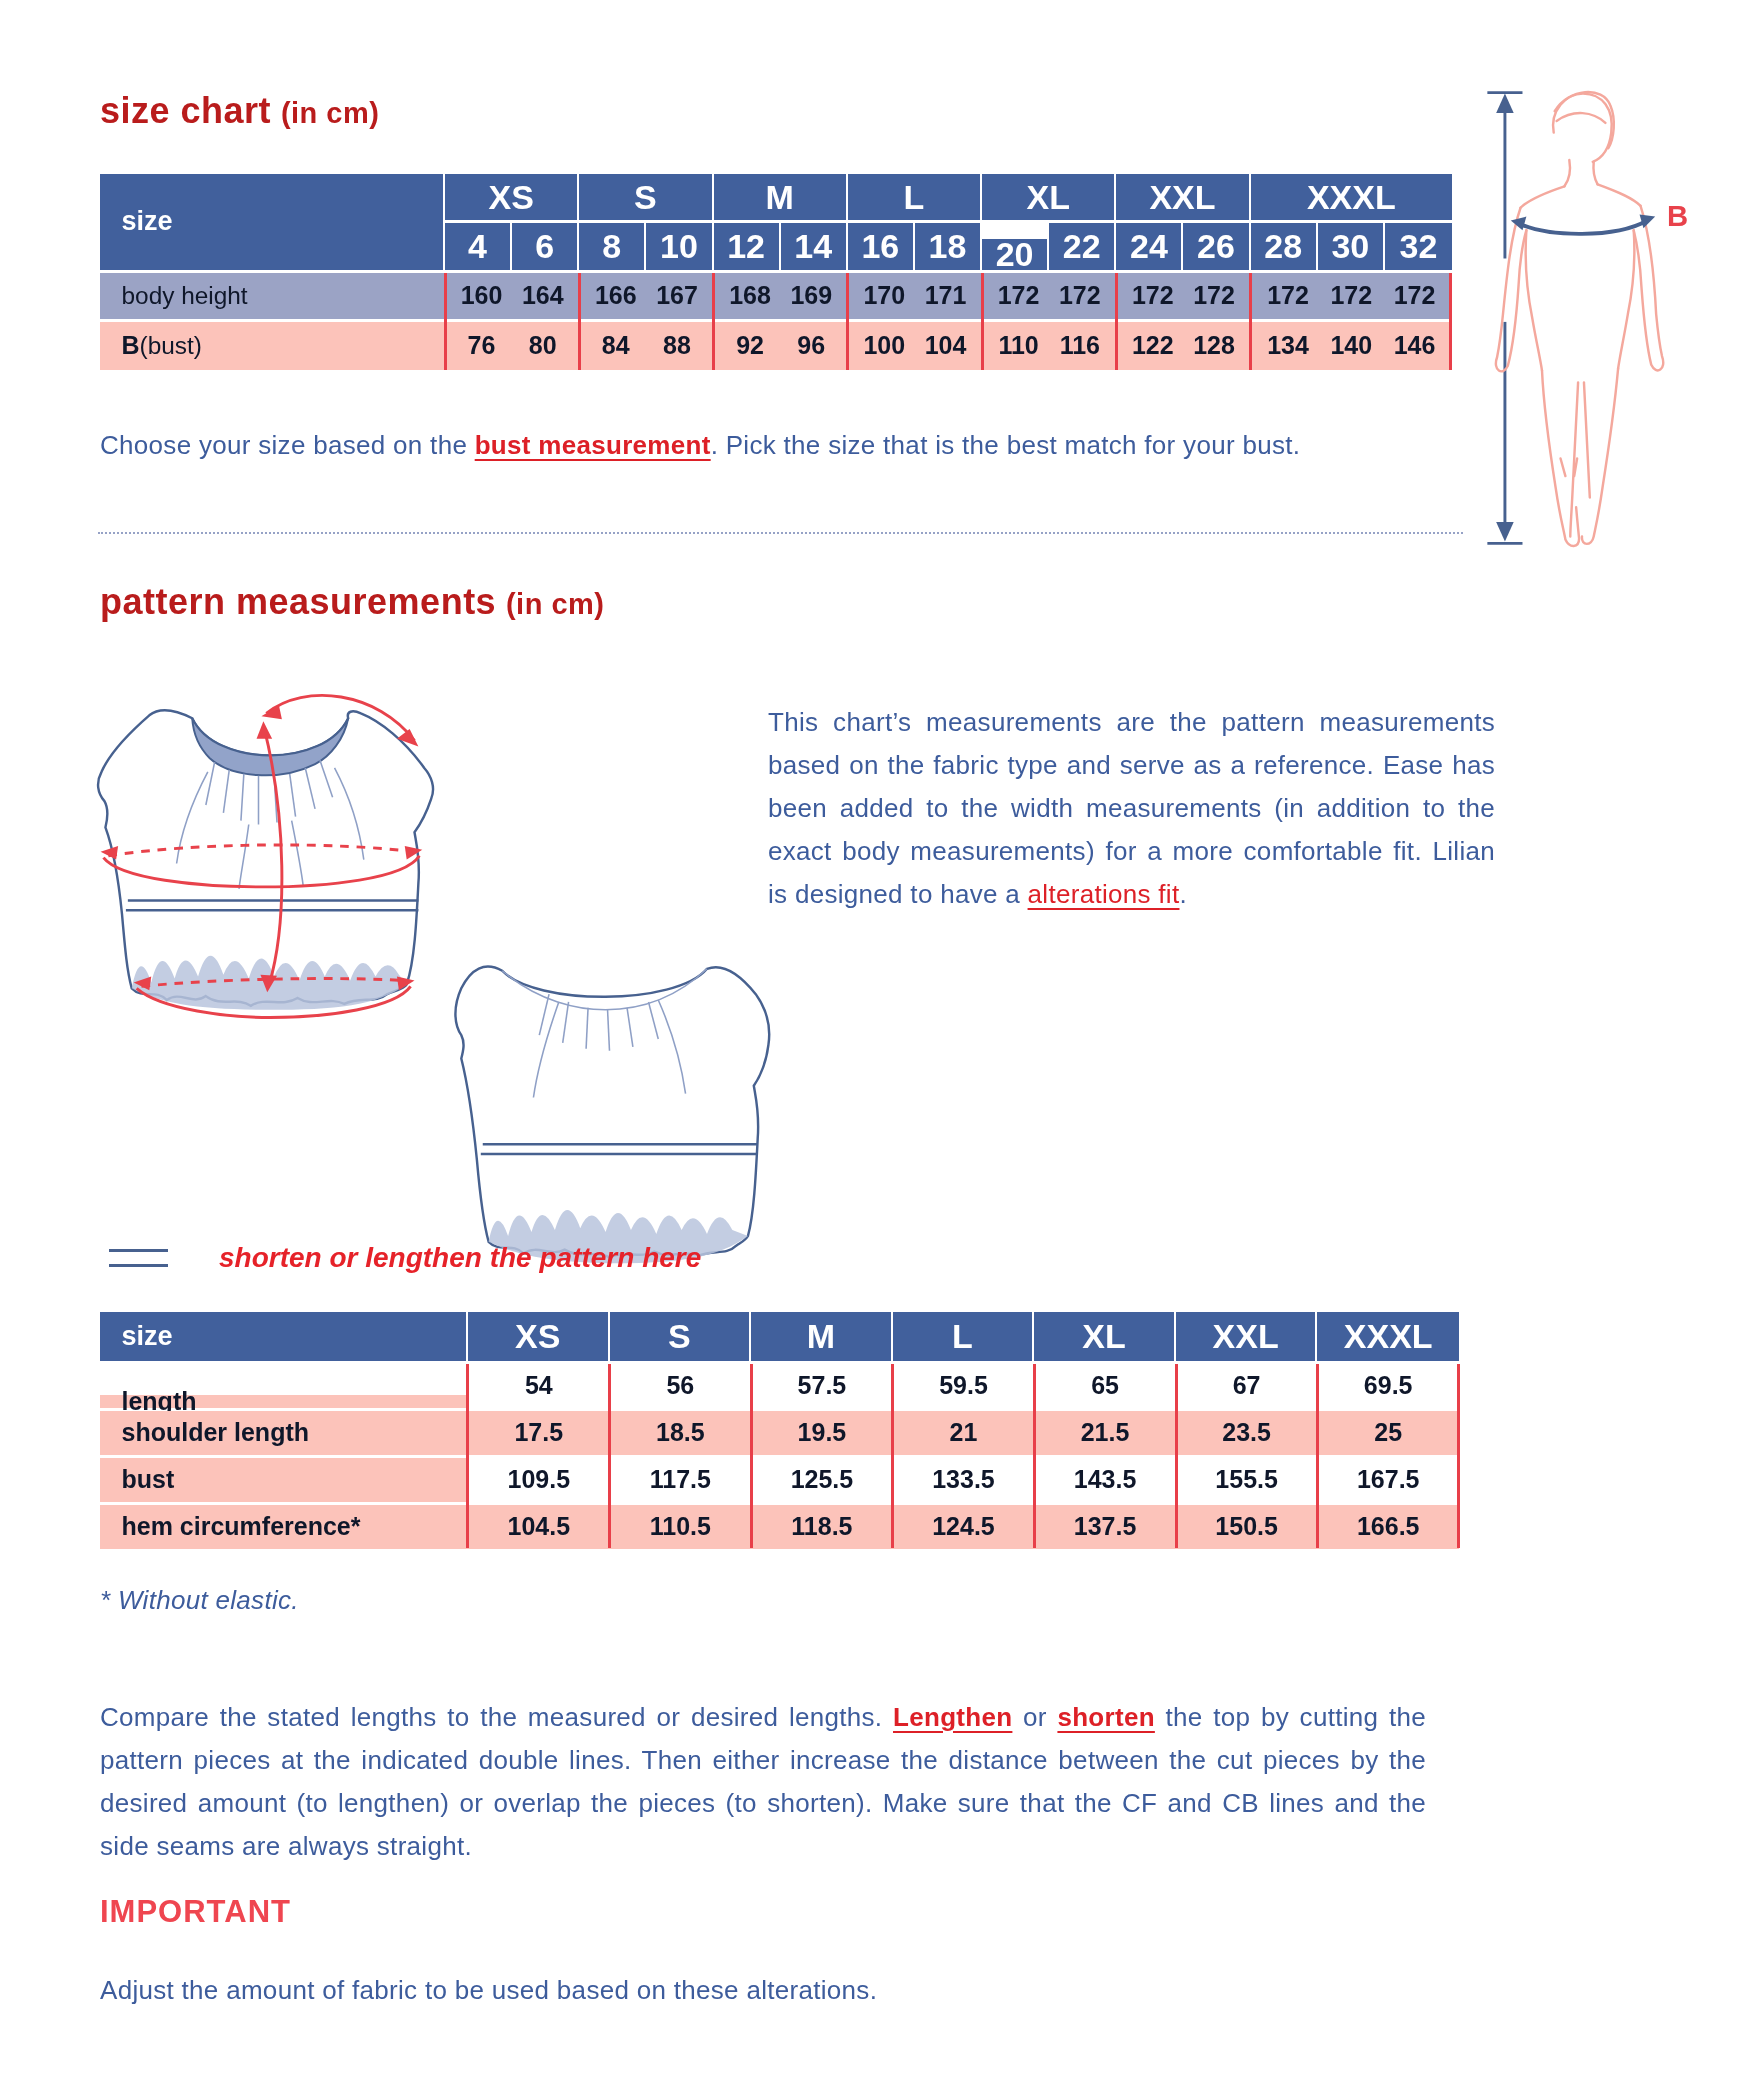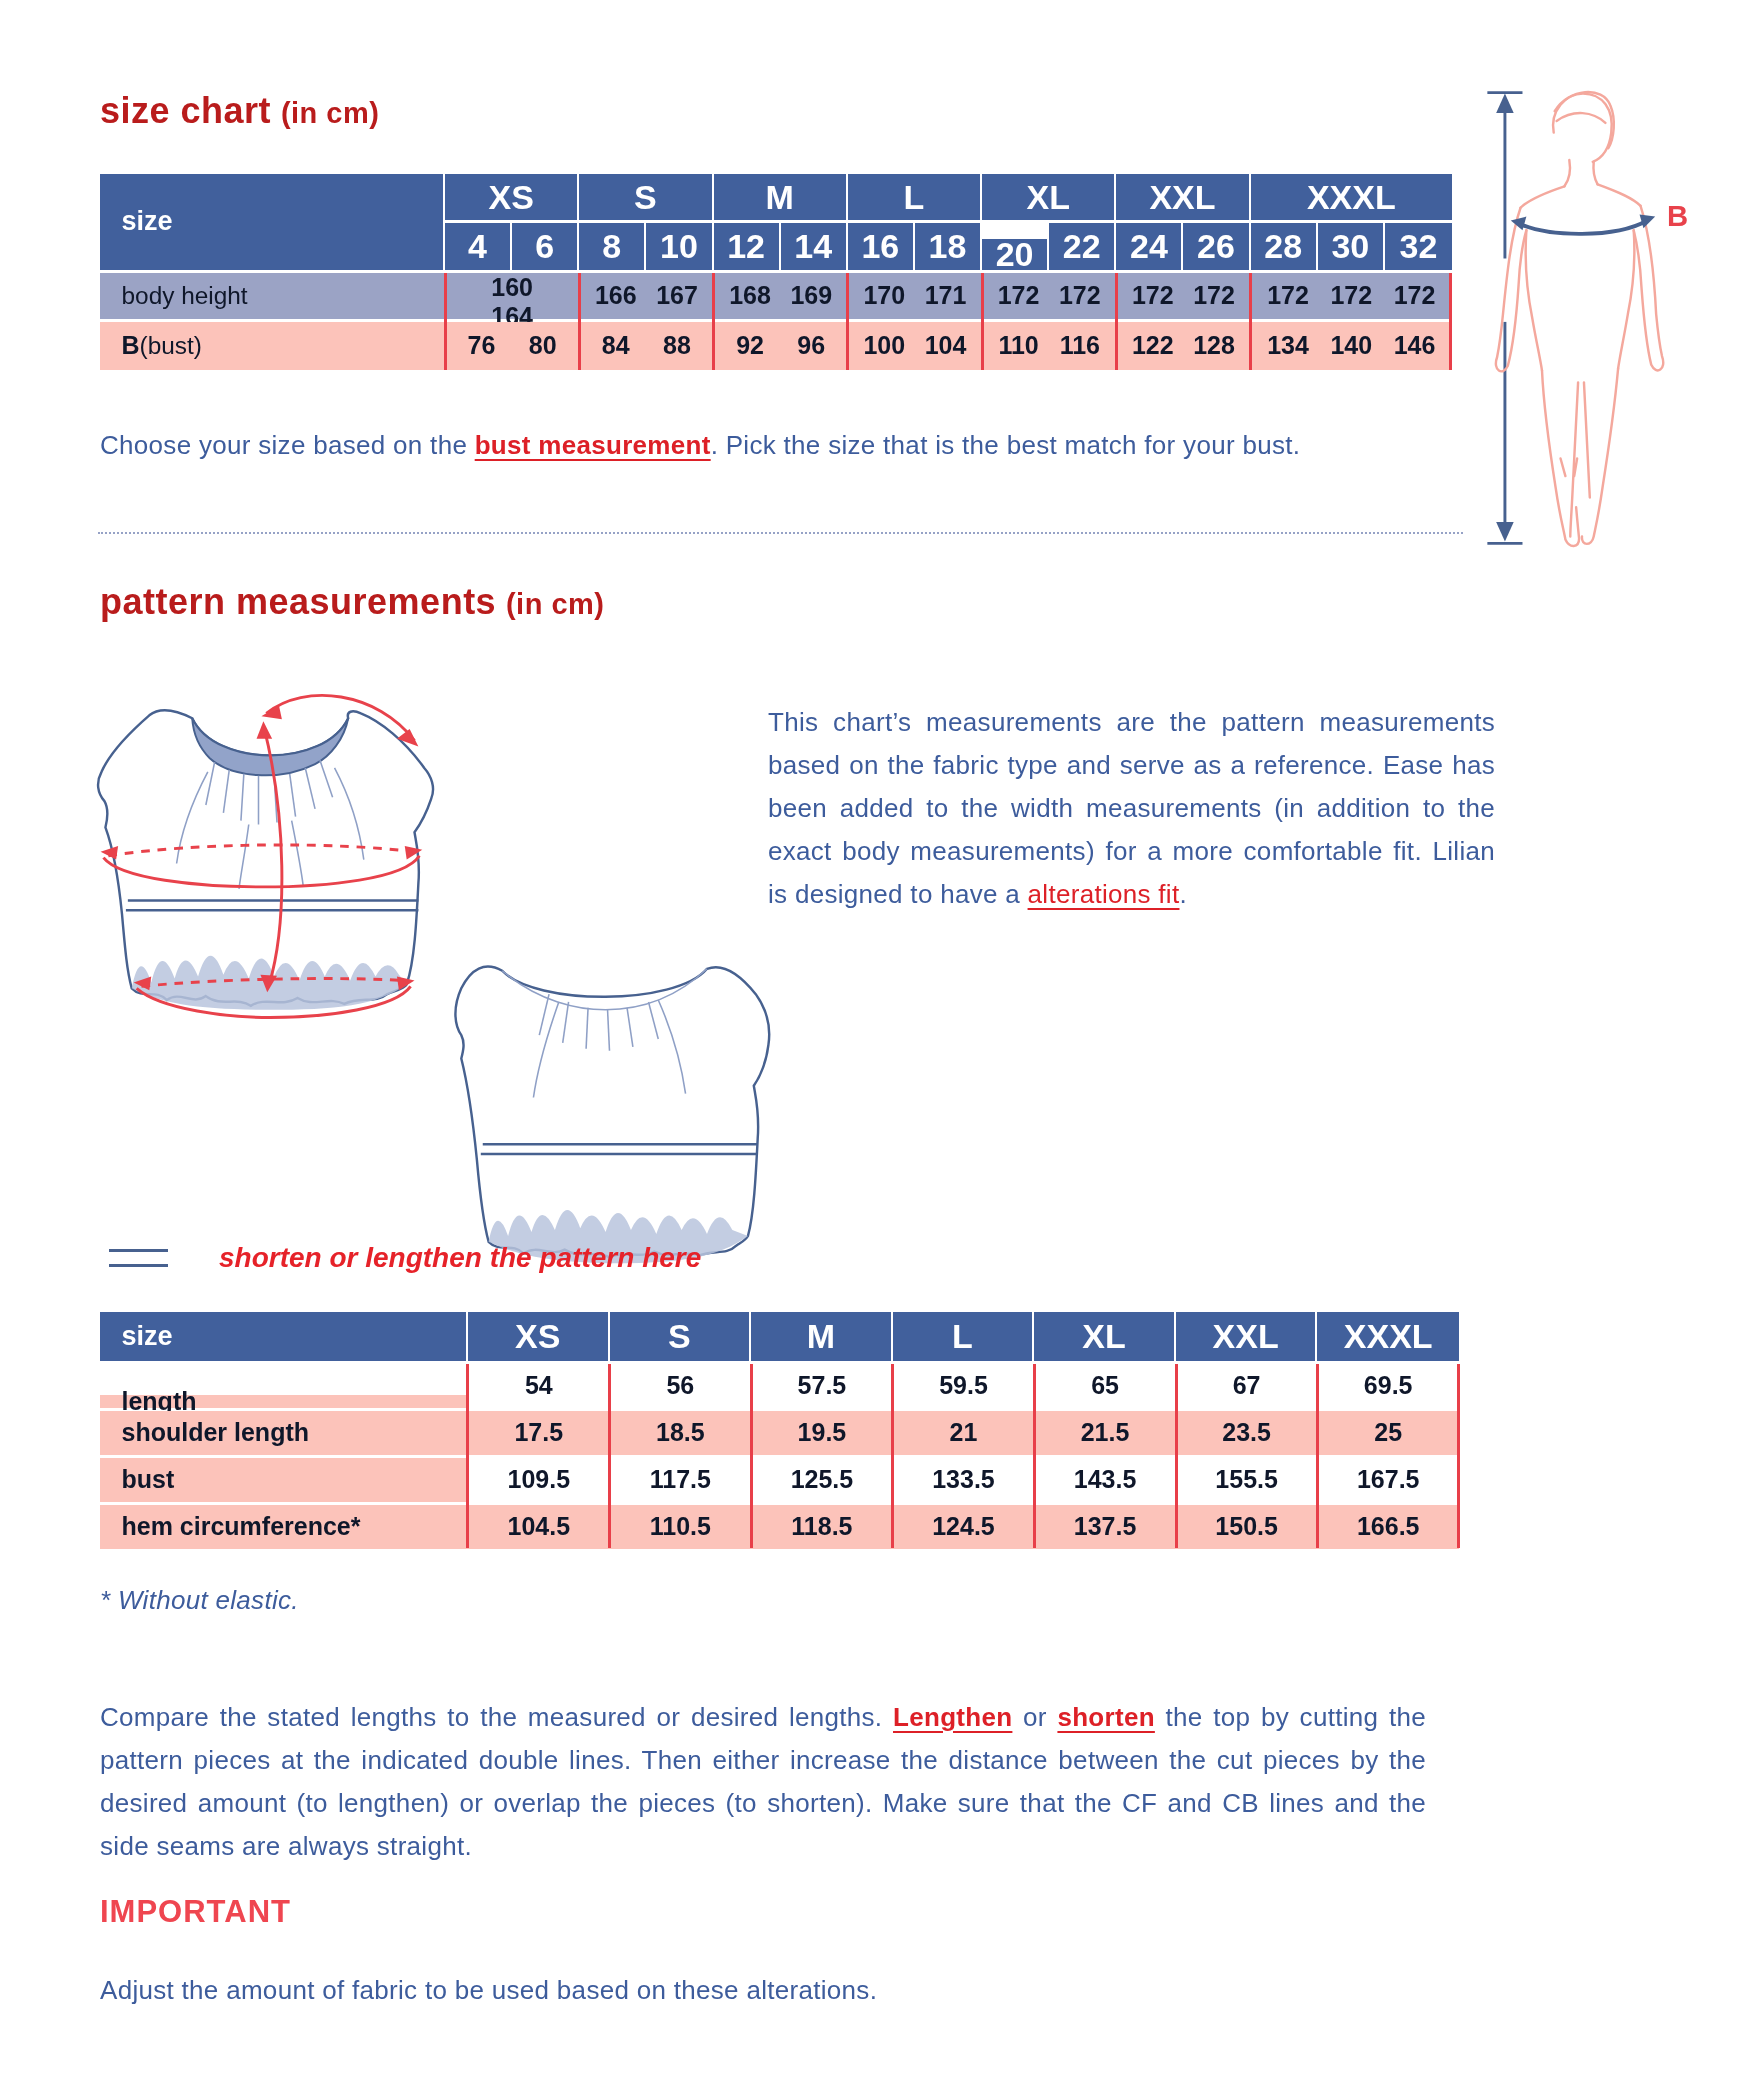--- a/index.html
+++ b/index.html
@@ -94,21 +94,21 @@
         <div class="hcell" style="grid-area: 2 / 8;">16</div>
         <div class="hcell" style="grid-area: 2 / 9;">18</div>
         <div class="hcell" style="grid-area: 2 / 10; margin-top: 16px;">20</div>
         <div class="hcell" style="grid-area: 2 / 11;">22</div>
         <div class="hcell" style="grid-area: 2 / 12;">24</div>
         <div class="hcell" style="grid-area: 2 / 13;">26</div>
         <div class="hcell" style="grid-area: 2 / 14;">28</div>
         <div class="hcell" style="grid-area: 2 / 15;">30</div>
         <div class="hcell last" style="grid-area: 2 / 16;">32</div>
         <div class="bcell label-cell bg-blue w-normal" style="grid-area: 3 / 1;">body height</div>
-        <div class="bcell bg-blue" style="grid-area: 3 / 2 / auto / span 2; flex-direction: column;">
+        <div class="bcell bg-blue" style="grid-area: 3 / 2 / auto / span 2;">
           <span>160</span>
           <span>164</span>
         </div>
         <div class="bcell bg-blue" style="grid-area: 3 / 4 / auto / span 2;">
           <span>166</span>
           <span>167</span>
         </div>
         <div class="bcell bg-blue" style="grid-area: 3 / 6 / auto / span 2;">
           <span>168</span>
           <span>169</span>

